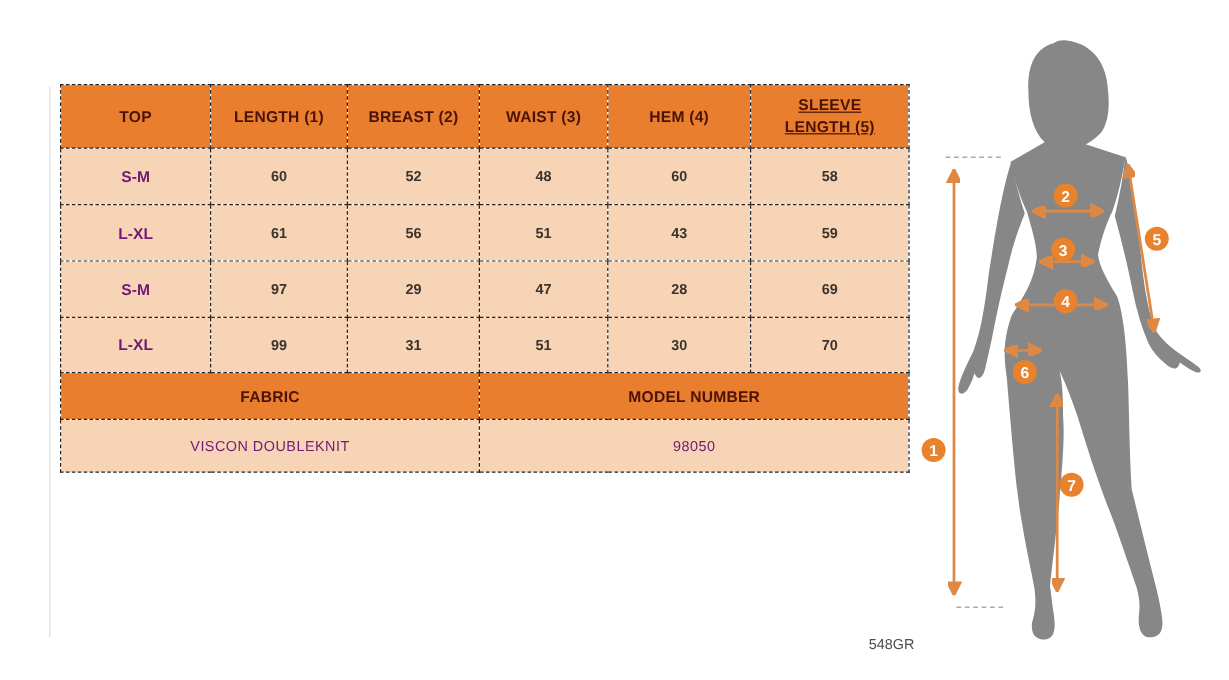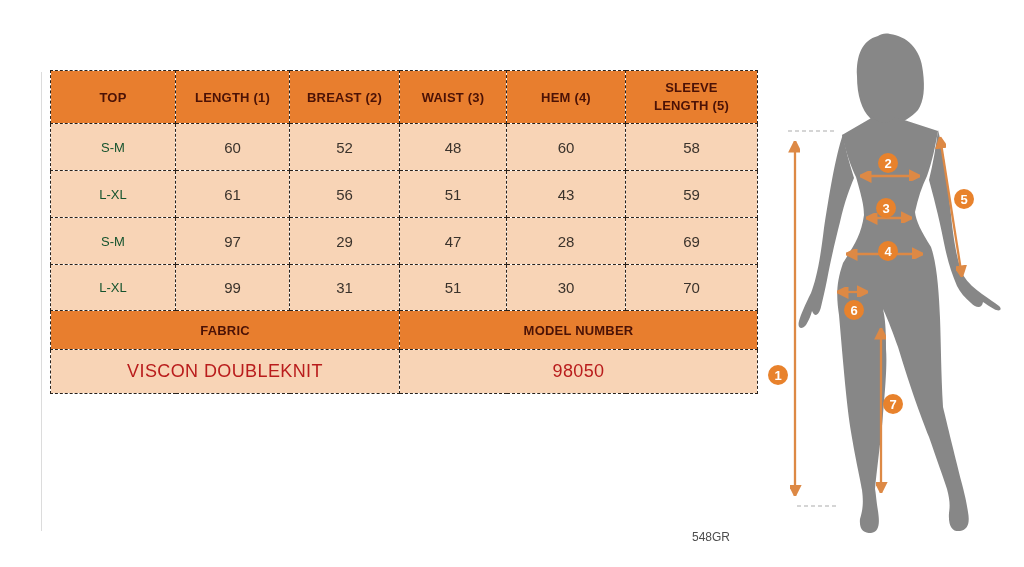--- a/index.html
+++ b/index.html
@@ -13,28 +13,28 @@
   
   table.size-table {
     position:absolute; left:50px; top:70px; width:707px;
     border-collapse:collapse; table-layout:fixed;
   }
   .size-table th, .size-table td {
     border:1px dashed #28211c; text-align:center; vertical-align:middle;
     padding:0; overflow:hidden;
   }
   .hd  { background:#E87E2E; color:#4B1206; font-weight:bold; font-size:13px; letter-spacing:.2px; }
-  .hd.narrow { padding:0 17px; line-height:1.35; }
-  .sz  { background:#F8D4B6; color:#14532d; font-weight:normal; font-size:13px; }
-  .val { background:#F8D4B6; color:#3B332C; font-size:15px; font-weight:normal; }
-  .info-val { background:#F8D4B6; color:#b91c1c; font-size:18px; letter-spacing:.4px; }
+  .hd.narrow { padding:0 17px; line-height:1.35;text-decoration:underline; }
+  .sz  { background:#F8D4B6; color:#701a75; font-weight:bold; font-size:13px; }
+  .val { background:#F8D4B6; color:#3B332C; font-size:12px; font-weight:bold; }
+  .info-val { background:#F8D4B6; color:#701a75; font-size:12px; letter-spacing:.4px; }
 
   
   .style-code {
-    position:absolute; left:660px; top:530px; width:102px; text-align:center;
+    position:absolute; left:660px; top:530px; width:102px; text-align:right;
     font-size:12px; color:#4d4d4d;
   }
 
   
   svg.figure { position:absolute; left:760px; top:0; }
   .marker {
     position:absolute; width:20px; height:20px; border-radius:50%;
     background:#E8822C; color:#ffffff; font-weight:bold; font-size:13px;
     display:flex; align-items:center; justify-content:center; line-height:1;
   }

